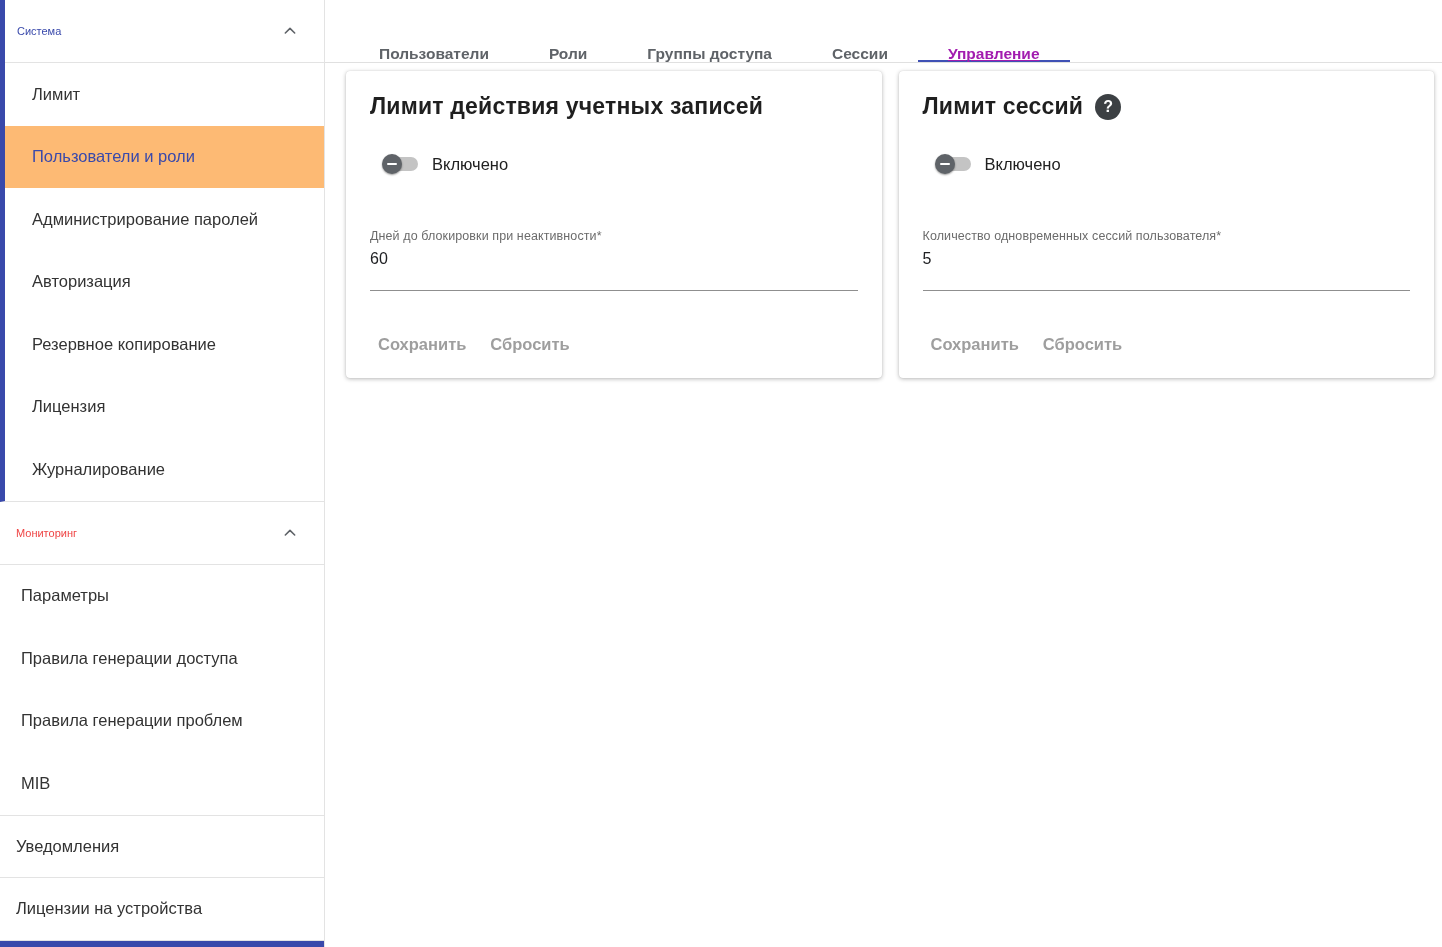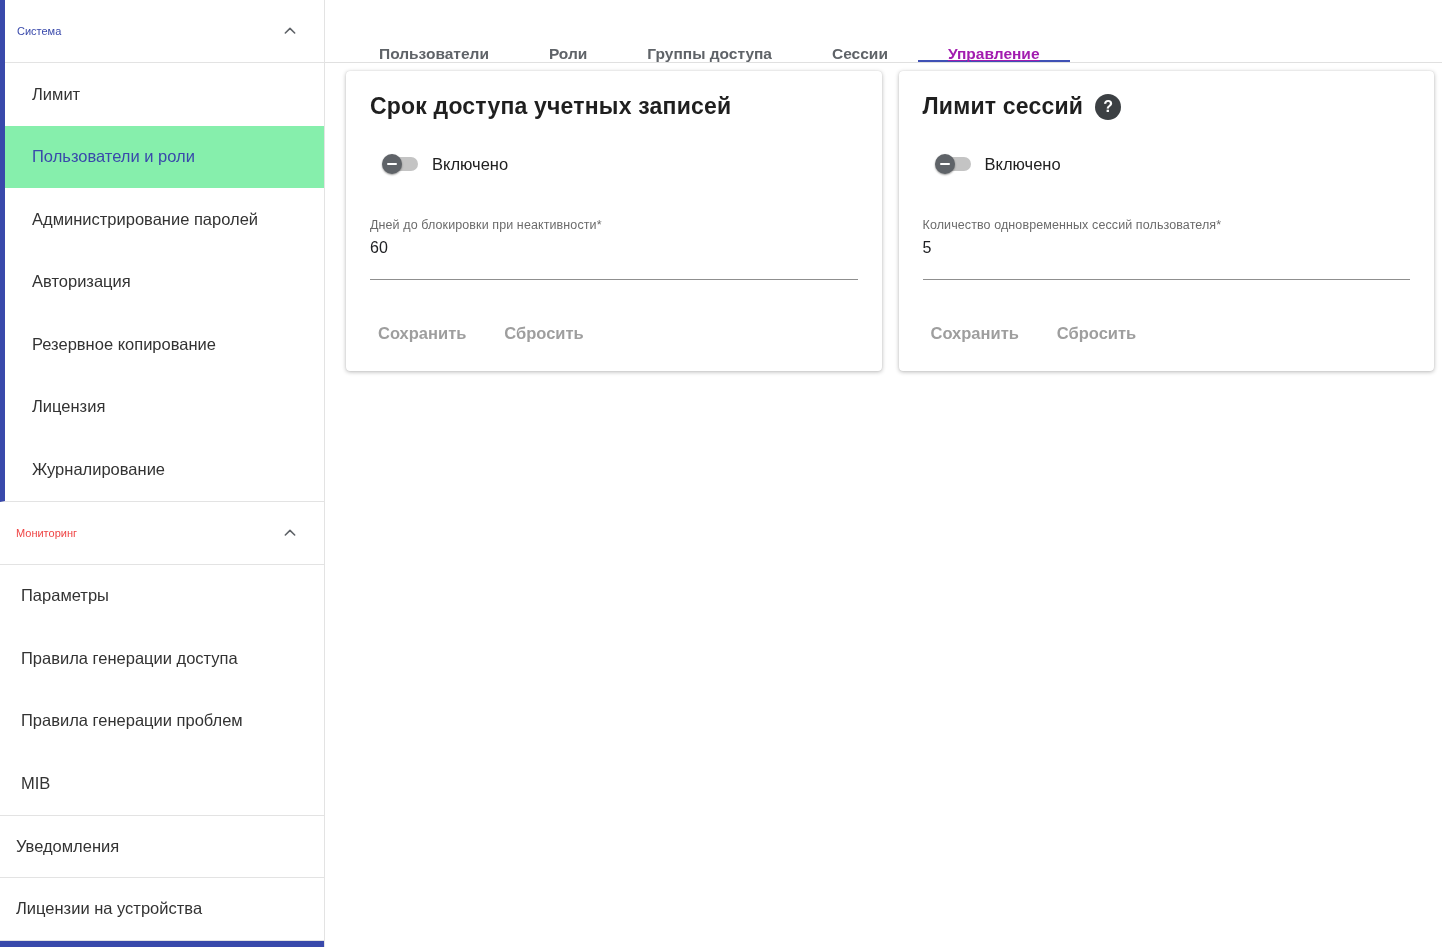--- a/index.html
+++ b/index.html
@@ -35,21 +35,21 @@
   .chevron { display: inline-flex; }
   .nav-item {
     height: 62.5px;
     display: flex; align-items: center;
     padding-left: 21px;
     font-size: 16.5px;
     color: #333;
     cursor: pointer;
   }
   .group-accented .nav-item { padding-left: 27px; }
-  .nav-item.selected { background: #86efac; color: #3949ab; }
+  .nav-item.selected { background: #fdba74; color: #3949ab; }
   .bottom-item {
     height: 62.5px;
     display: flex; align-items: center;
     padding-left: 16px;
     font-size: 16.5px;
     color: #333;
     border-bottom: 1px solid #e3e3e3;
     cursor: pointer;
   }
   .sidebar-bottom-accent {
@@ -123,33 +123,33 @@
     border-radius: 50%;
     background: #5f6368;
     box-shadow: 0 1px 2px rgba(0,0,0,0.4);
     display: flex; align-items: center; justify-content: center;
   }
   .toggle-thumb::after {
     content: ""; width: 10px; height: 2px; background: #fff; border-radius: 1px;
   }
   .toggle-label { font-size: 16.5px; color: #212121; }
 
-  .field { margin-top: 41px; }
+  .field { margin-top: 52px; }
   .field-label { font-size: 12.5px; color: #6b6b6b; letter-spacing: 0.1px; }
   .field-input {
     display: block;
     width: 100%;
     border: none; border-bottom: 1px solid #8f8f8f;
     outline: none; background: transparent;
     font-family: "Liberation Sans", sans-serif;
     font-size: 16px; color: #202124;
     padding: 6px 0 22px;
   }
 
-  .card-actions { margin-top: 44px; display: flex; gap: 22px; }
+  .card-actions { margin-top: 44px; display: flex; gap: 8px; }
   .text-button {
     background: none; border: none;
     font-family: "Liberation Sans", sans-serif;
     font-size: 16.5px; font-weight: bold;
     color: #9e9e9e;
     padding: 0 8px;
     cursor: default;
   }
 </style>
 </head>
@@ -205,21 +205,21 @@
       <div class="tab">Роли</div>
       <div class="tab">Группы доступа</div>
       <div class="tab">Сессии</div>
       <div class="tab active">Управление</div>
     </nav>
 
     <div class="content">
 
       <section class="card">
         <div class="card-title-row">
-          <h2 class="card-title" style="margin:0">Срок доступа учетных записей</h2>
+          <h2 class="card-title" style="margin:0">Лимит действия учетных записей</h2>
         </div>
         <div class="toggle-row">
           <span class="toggle">
             <span class="toggle-track"></span>
             <span class="toggle-thumb"></span>
           </span>
           <span class="toggle-label">Включено</span>
         </div>
         <div class="field">
           <label class="field-label">Дней до блокировки при неактивности*</label>

